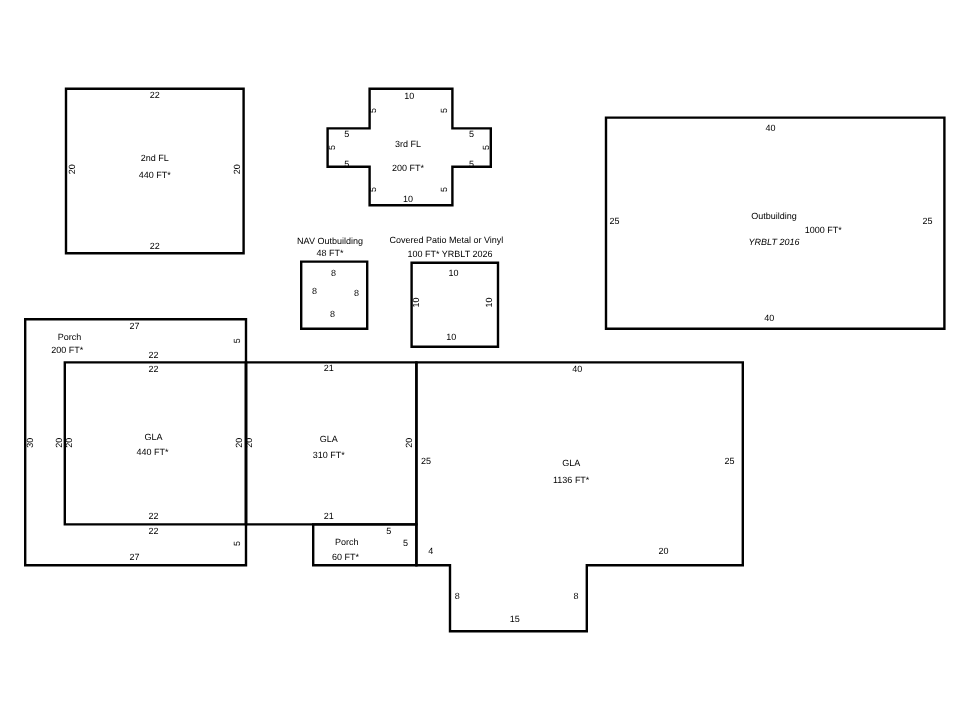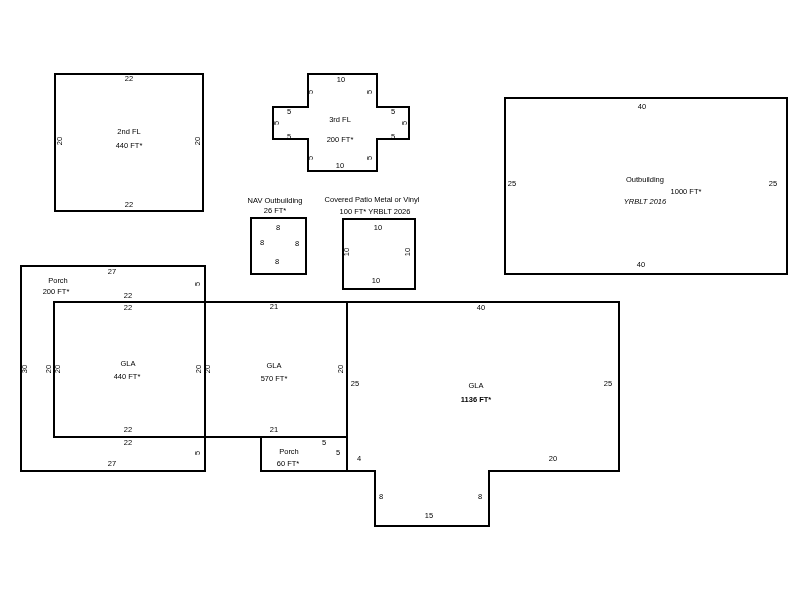--- a/index.html
+++ b/index.html
@@ -71,21 +71,21 @@
       <div class="lbl rot" style="left: 277px; top: 123px; color: rgb(0, 0, 0);">5</div>
       <div class="lbl rot" style="left: 405px; top: 123px; color: rgb(0, 0, 0);">5</div>
       <div class="lbl" style="left: 642px; top: 107px; color: rgb(0, 0, 0);">40</div>
       <div class="lbl" style="left: 641px; top: 265px; color: rgb(0, 0, 0);">40</div>
       <div class="lbl" style="left: 512px; top: 184px; color: rgb(0, 0, 0);">25</div>
       <div class="lbl" style="left: 773px; top: 184px; color: rgb(0, 0, 0);">25</div>
       <div class="lbl" style="left: 645px; top: 180px; color: rgb(0, 0, 0);">Outbuilding</div>
       <div class="lbl" style="left: 645px; top: 192px; color: rgb(0, 0, 0); margin-left: 41px;">1000 FT*</div>
       <div class="lbl" style="left: 645px; top: 202px; color: rgb(0, 0, 0); font-style: italic;">YRBLT 2016</div>
       <div class="lbl" style="left: 275px; top: 201px; color: rgb(0, 0, 0);">NAV Outbuilding</div>
-      <div class="lbl" style="left: 275px; top: 211px; color: rgb(0, 0, 0);">26 FT*</div>
+      <div class="lbl" style="left: 275px; top: 211px; color: rgb(0, 0, 0);">48 FT*</div>
       <div class="lbl" style="left: 278px; top: 228px; color: rgb(0, 0, 0);">8</div>
       <div class="lbl" style="left: 262px; top: 243px; color: rgb(0, 0, 0);">8</div>
       <div class="lbl" style="left: 297px; top: 244px; color: rgb(0, 0, 0);">8</div>
       <div class="lbl" style="left: 277px; top: 262px; color: rgb(0, 0, 0);">8</div>
       <div class="lbl" style="left: 372px; top: 200px; color: rgb(0, 0, 0);">Covered Patio Metal or Vinyl</div>
       <div class="lbl" style="left: 375px; top: 212px; color: rgb(0, 0, 0);">100 FT*   YRBLT 2026</div>
       <div class="lbl" style="left: 378px; top: 228px; color: rgb(0, 0, 0);">10</div>
       <div class="lbl" style="left: 376px; top: 281px; color: rgb(0, 0, 0);">10</div>
       <div class="lbl rot" style="left: 347px; top: 252px; color: rgb(0, 0, 0);">10</div>
       <div class="lbl rot" style="left: 408px; top: 252px; color: rgb(0, 0, 0);">10</div>
@@ -99,27 +99,27 @@
       <div class="lbl" style="left: 128px; top: 296px; color: rgb(0, 0, 0);">22</div>
       <div class="lbl" style="left: 128px; top: 443px; color: rgb(0, 0, 0);">22</div>
       <div class="lbl rot" style="left: 49px; top: 369px; color: rgb(0, 0, 0);">20</div>
       <div class="lbl" style="left: 128px; top: 364px; color: rgb(0, 0, 0);">GLA</div>
       <div class="lbl" style="left: 127px; top: 377px; color: rgb(0, 0, 0);">440 FT*</div>
       <div class="lbl" style="left: 128px; top: 308px; color: rgb(0, 0, 0);">22</div>
       <div class="lbl" style="left: 128px; top: 430px; color: rgb(0, 0, 0);">22</div>
       <div class="lbl rot" style="left: 58px; top: 369px; color: rgb(0, 0, 0);">20</div>
       <div class="lbl rot" style="left: 199px; top: 369px; color: rgb(0, 0, 0);">20</div>
       <div class="lbl" style="left: 274px; top: 366px; color: rgb(0, 0, 0);">GLA</div>
-      <div class="lbl" style="left: 274px; top: 379px; color: rgb(0, 0, 0);">570 FT*</div>
+      <div class="lbl" style="left: 274px; top: 379px; color: rgb(0, 0, 0);">310 FT*</div>
       <div class="lbl" style="left: 274px; top: 307px; color: rgb(0, 0, 0);">21</div>
       <div class="lbl" style="left: 274px; top: 430px; color: rgb(0, 0, 0);">21</div>
       <div class="lbl rot" style="left: 208px; top: 369px; color: rgb(0, 0, 0);">20</div>
       <div class="lbl rot" style="left: 341px; top: 369px; color: rgb(0, 0, 0);">20</div>
       <div class="lbl" style="left: 476px; top: 386px; color: rgb(0, 0, 0);">GLA</div>
-      <div class="lbl" style="left: 476px; top: 400px; color: rgb(0, 0, 0); font-weight: bold;">1136 FT*</div>
+      <div class="lbl" style="left: 476px; top: 400px; color: rgb(0, 0, 0);">1136 FT*</div>
       <div class="lbl" style="left: 481px; top: 308px; color: rgb(0, 0, 0);">40</div>
       <div class="lbl" style="left: 355px; top: 384px; color: rgb(0, 0, 0);">25</div>
       <div class="lbl" style="left: 608px; top: 384px; color: rgb(0, 0, 0);">25</div>
       <div class="lbl" style="left: 359px; top: 459px; color: rgb(0, 0, 0);">4</div>
       <div class="lbl" style="left: 553px; top: 459px; color: rgb(0, 0, 0);">20</div>
       <div class="lbl" style="left: 381px; top: 497px; color: rgb(0, 0, 0);">8</div>
       <div class="lbl" style="left: 480px; top: 497px; color: rgb(0, 0, 0);">8</div>
       <div class="lbl" style="left: 429px; top: 516px; color: rgb(0, 0, 0);">15</div>
       <div class="lbl" style="left: 289px; top: 452px; color: rgb(0, 0, 0);">Porch</div>
       <div class="lbl" style="left: 288px; top: 464px; color: rgb(0, 0, 0);">60 FT*</div>

